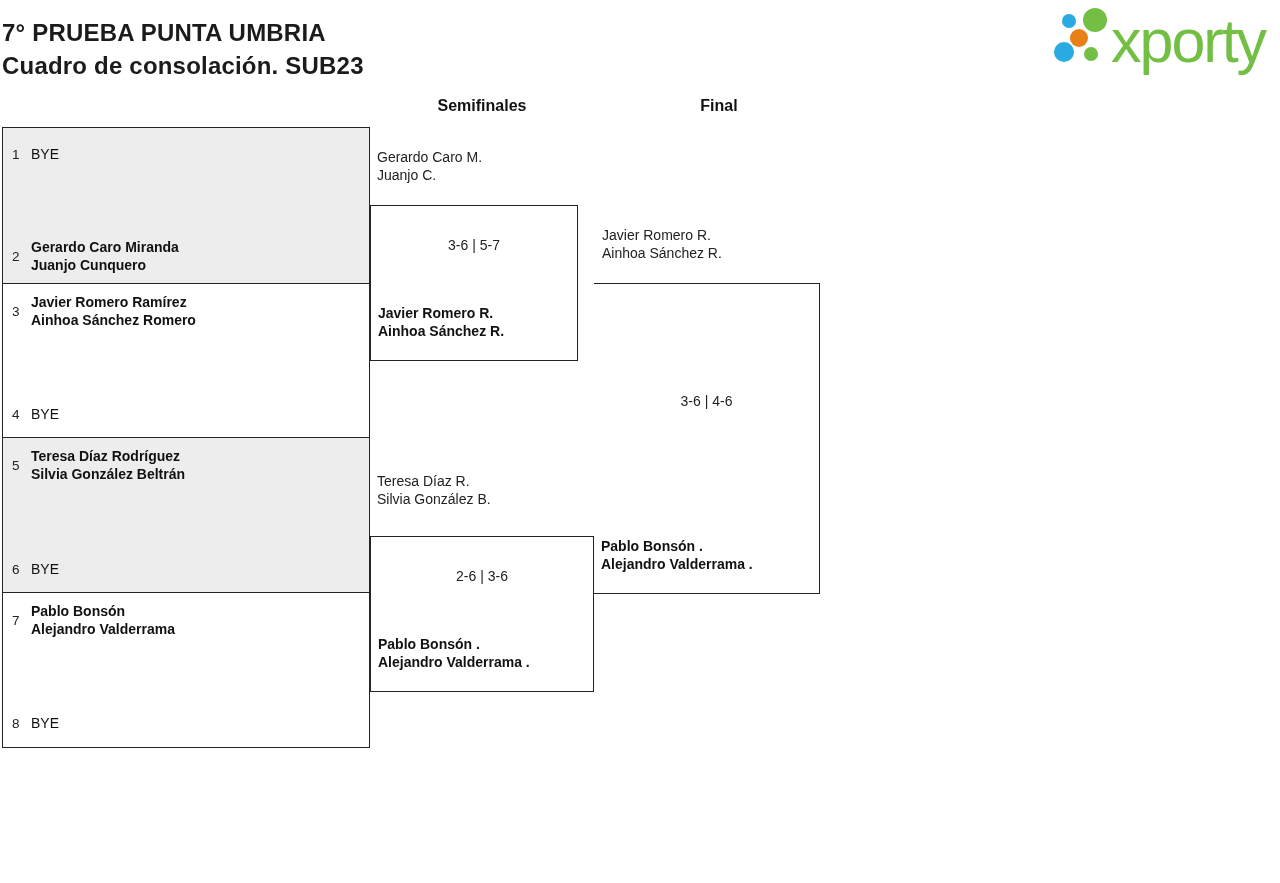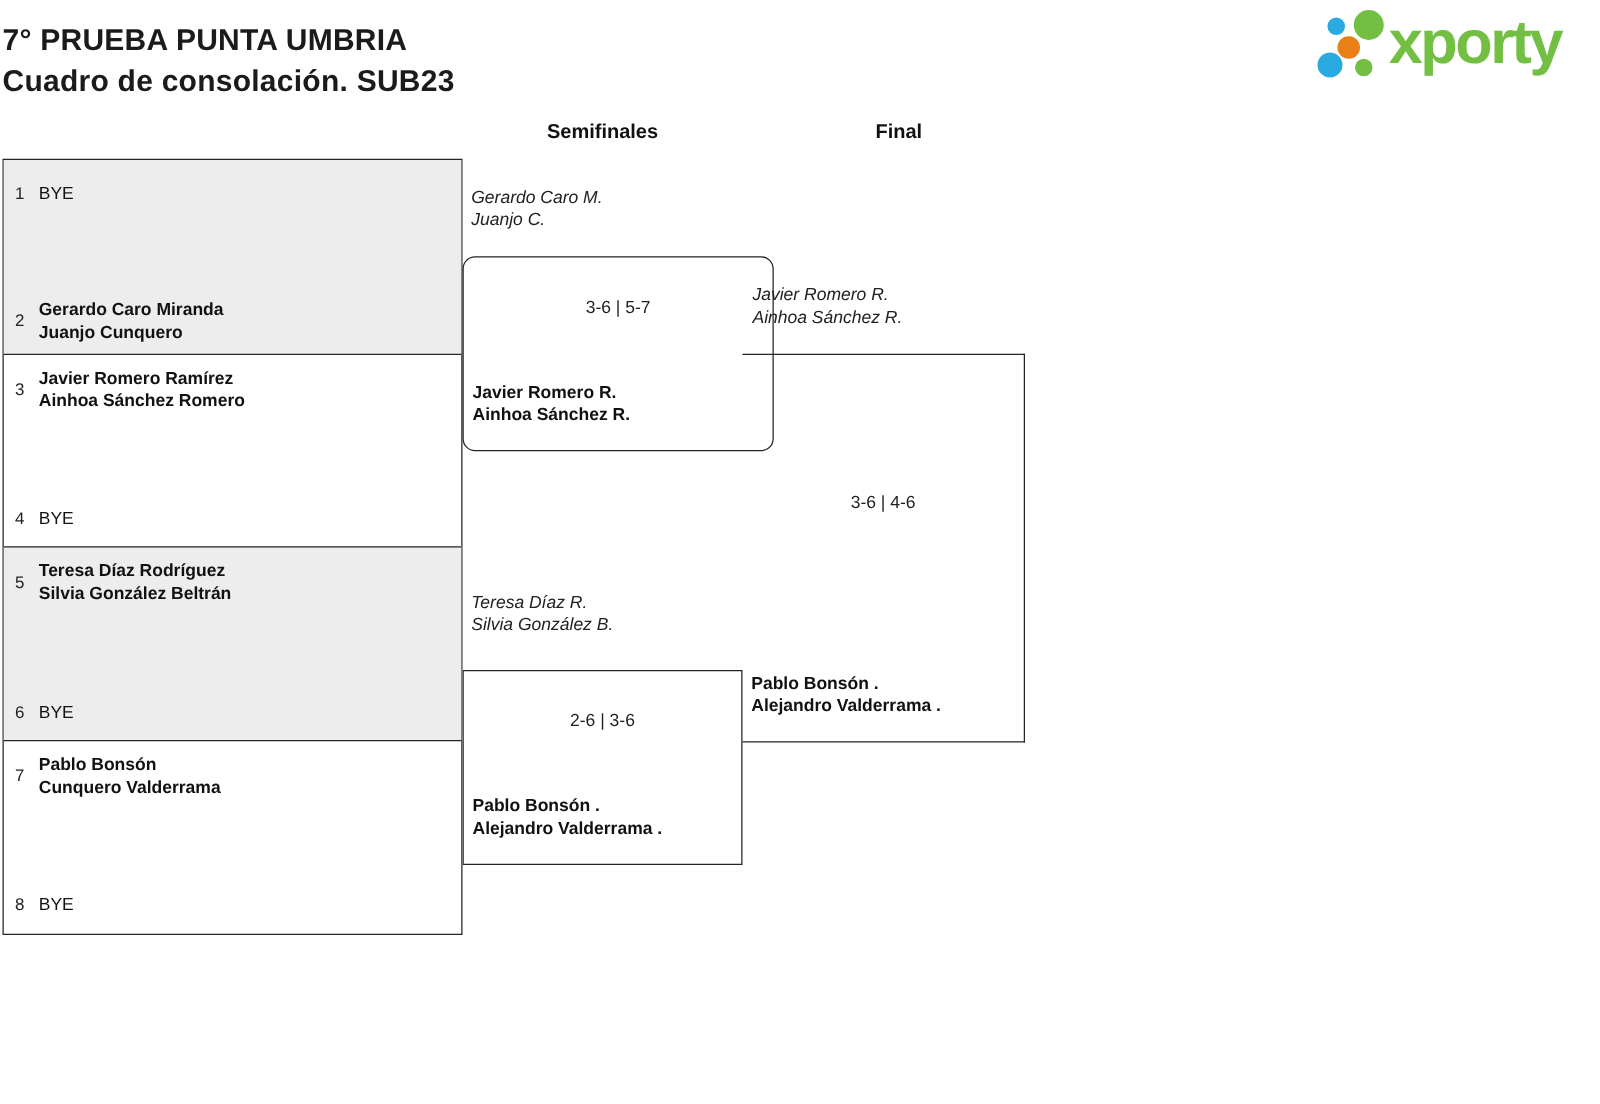--- a/index.html
+++ b/index.html
@@ -19,21 +19,21 @@
   
   .title{position:absolute;left:2px;top:3px;font-size:24px;font-weight:700;line-height:33px;letter-spacing:.2px;color:var(--ink);margin-top:13px;}
   .logo{position:absolute;left:1050px;top:4px;width:228px;height:72px;cursor:pointer;}
   .dot{position:absolute;border-radius:50%;}
   .dot.blue-sm{left:12px;top:10px;width:14px;height:14px;background:var(--dot-blue);}
   .dot.green-lg{left:33px;top:4px;width:24px;height:24px;background:var(--accent-green);}
   .dot.orange{left:20px;top:25px;width:18px;height:18px;background:var(--dot-orange);}
   .dot.blue-lg{left:4px;top:38px;width:20px;height:20px;background:var(--dot-blue);}
   .dot.green-sm{left:34px;top:43px;width:14px;height:14px;background:var(--accent-green);}
   .wordmark{
-    position:absolute;left:61px;top:2px;font-size:49px;font-weight:700;
+    position:absolute;left:61px;top:2px;font-size:61px;font-weight:400;
     letter-spacing:-2px;color:var(--accent-green);
   }
   
   .colh{position:absolute;top:97px;font-size:16px;font-weight:700;text-align:center;color:#111;}
   .colh.qf{left:2px;width:368px;}
   .colh.sf{left:370px;width:224px;}
   .colh.f{left:606px;width:226px;}
   
   .qf-col{position:absolute;left:2px;top:127px;width:368px;height:621px;border:1.5px solid var(--border-dark);}
   .qbox{position:relative;width:100%;}
@@ -46,30 +46,30 @@
   .prow.top2{top:9px;}
   .prow.top1{top:17px;}
   .prow.bot2{bottom:9px;}
   .prow.bot1{bottom:14px;}
   .seed{font-size:13.5px;color:#222;min-width:11px;font-weight:400;}
   .names{font-size:14px;line-height:18px;color:#111;}
   .names.bold{font-weight:700;}
   .names span{display:block;}
   
   .mbox{position:absolute;background:#fff;border:1.5px solid var(--border-dark);}
-  .sf1{left:370px;top:205px;width:249px;height:156px;border-radius:10px;}
+  .sf1{left:370px;top:205px;width:208px;height:156px;}
   .sf2{left:370px;top:536px;width:224px;height:156px;}
   .fbox{left:594px;top:283px;width:226px;height:311px;border-left:none;background:transparent;}
   .score{position:absolute;left:0;width:100%;text-align:center;font-size:14px;color:#222;}
   .sfscore{top:31px;}
   .fscore{top:109px;}
   .winner{position:absolute;left:7px;bottom:20px;font-size:14px;line-height:18px;font-weight:700;color:#111;}
   .winner span{display:block;}
   .feeder{position:absolute;font-size:14px;line-height:18px;color:#222;}
-  .feeder span{display:block;font-style:italic;}
+  .feeder span{display:block;}
   .feeder.sfa{left:377px;top:148px;}
   .feeder.sfb{left:377px;top:472px;}
   .feeder.fin{left:602px;top:226px;}
 </style>
 </head>
 <body>
 
 <div class="page">
 
   <div class="title">
@@ -137,21 +137,21 @@
           <span>BYE</span>
         </span>
       </div>
     </div>
 
     <div class="qbox b4">
       <div class="prow top2">
         <span class="seed">7</span>
         <span class="names bold">
           <span>Pablo Bonsón</span>
-          <span>Cunquero Valderrama</span>
+          <span>Alejandro Valderrama</span>
         </span>
       </div>
       <div class="prow bot1">
         <span class="seed">8</span>
         <span class="names">
           <span>BYE</span>
         </span>
       </div>
     </div>
 

